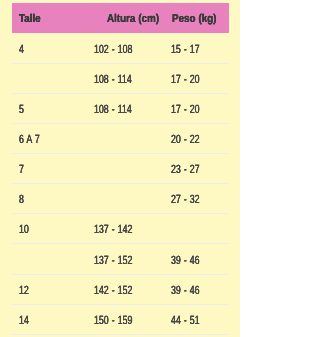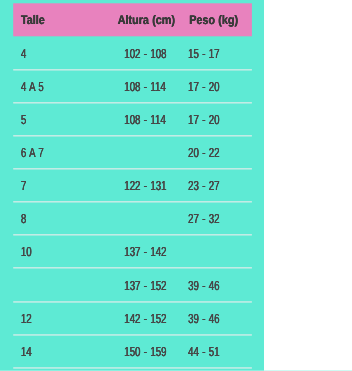--- a/index.html
+++ b/index.html
@@ -14,21 +14,21 @@
     font-family: "Liberation Sans", sans-serif;
     -webkit-font-smoothing: antialiased;
     text-rendering: geometricPrecision;
   }
   .size-table {
     position: absolute;
     left: 0;
     top: 0;
     width: 240px;
     height: 337px;
-    background: #5eead4;
+    background: #fef9c3;
     overflow: hidden;
   }
   .table-inner {
     position: absolute;
     left: 12px;
     top: 3.3px;
     width: 217.3px;
   }
   .thead {
     height: 30.2px;
@@ -59,21 +59,21 @@
     top: 0;
     height: 100%;
     display: flex;
     align-items: center;
     white-space: nowrap;
   }
   .thead .c-talle   { left: 6.7px; }
   .thead .c-altura  { left: 94.8px; }
   .thead .c-peso    { left: 159.9px; }
   .row .c-talle   { left: 7.2px; }
-  .row .c-altura  { left: 101px; }
+  .row .c-altura  { left: 82px; }
   .row .c-peso    { left: 159.3px; }
 
   .thead .cell {
     color: #3a3a3a;
     font-weight: bold;
     font-size: 11.4px;
     word-spacing: 0.3px;
     padding-top: 1px;
     text-shadow: 0.2px 0 0 currentColor, -0.2px 0 0 currentColor;
   }
@@ -119,23 +119,20 @@
           </div>
           <div class="cell c-altura">
             <span class="narrow">102 - 108</span>
           </div>
           <div class="cell c-peso">
             <span class="narrow">15 - 17</span>
           </div>
           <div class="rule"></div>
         </div>
         <div class="row">
-          <div class="cell c-talle">
-            <span class="narrow">4 A 5</span>
-          </div>
           <div class="cell c-altura">
             <span class="narrow">108 - 114</span>
           </div>
           <div class="cell c-peso">
             <span class="narrow">17 - 20</span>
           </div>
           <div class="rule"></div>
         </div>
         <div class="row">
           <div class="cell c-talle">
@@ -154,23 +151,20 @@
             <span class="narrow">6 A 7</span>
           </div>
           <div class="cell c-peso">
             <span class="narrow">20 - 22</span>
           </div>
           <div class="rule"></div>
         </div>
         <div class="row">
           <div class="cell c-talle">
             <span class="narrow">7</span>
-          </div>
-          <div class="cell c-altura">
-            <span class="narrow">122 - 131</span>
           </div>
           <div class="cell c-peso">
             <span class="narrow">23 - 27</span>
           </div>
           <div class="rule"></div>
         </div>
         <div class="row">
           <div class="cell c-talle">
             <span class="narrow">8</span>
           </div>

